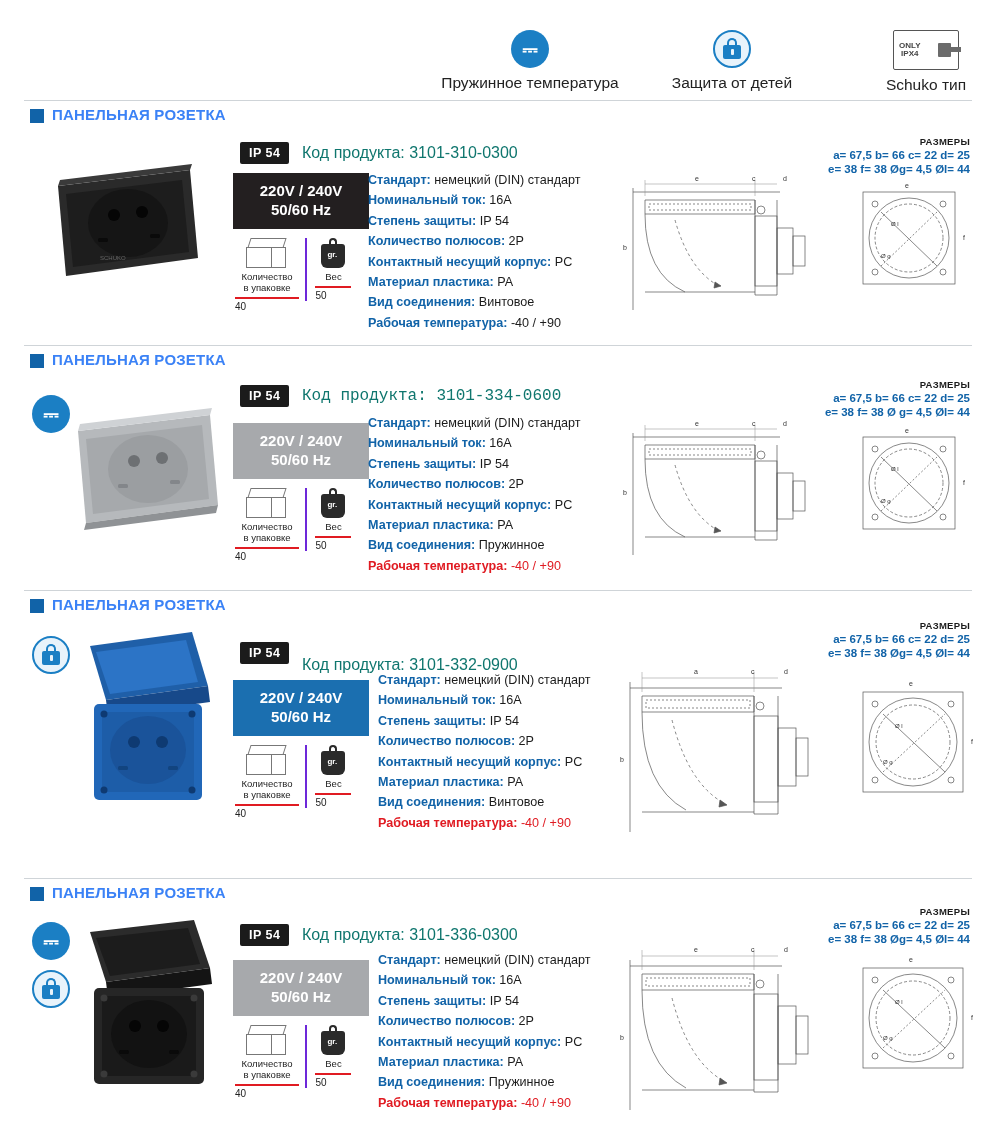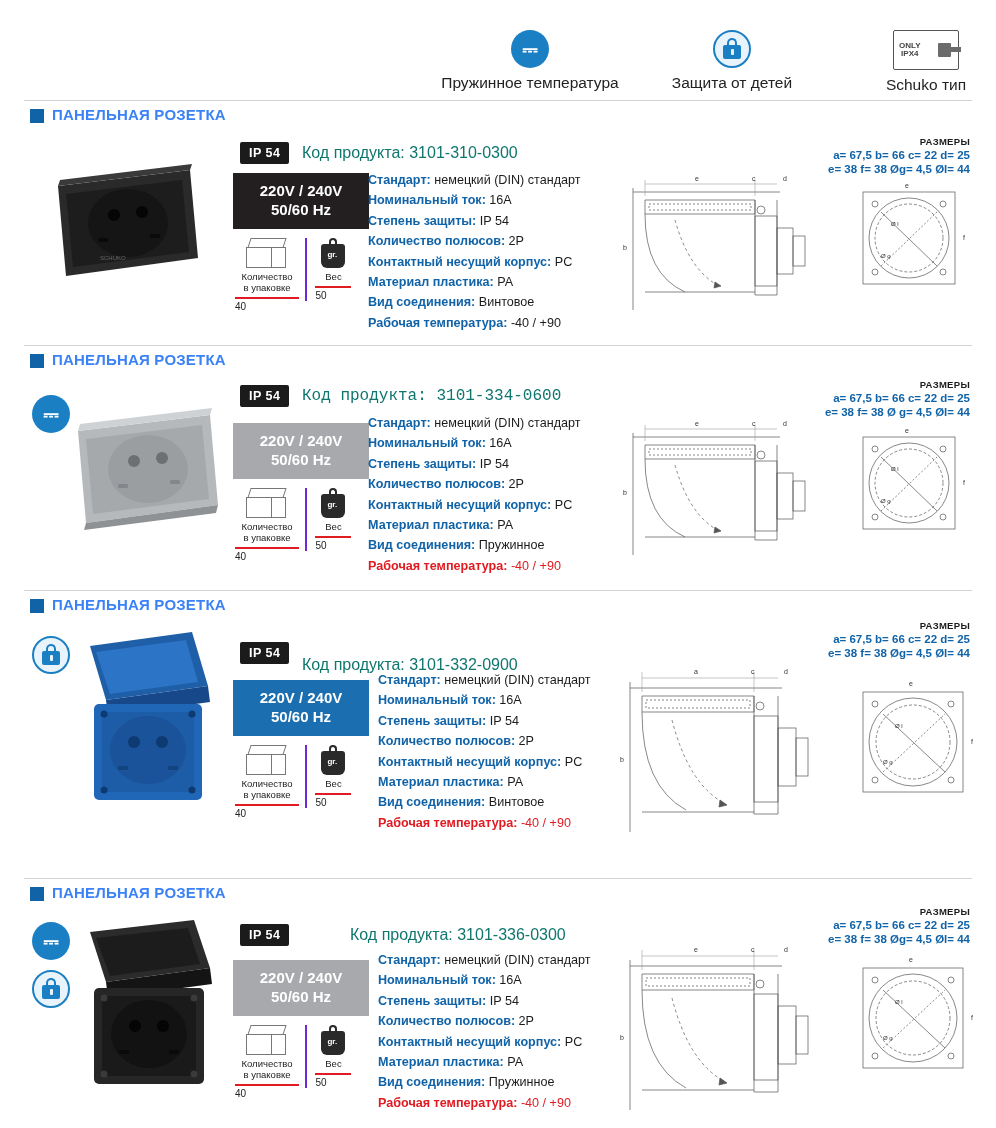--- a/index.html
+++ b/index.html
@@ -609,21 +609,21 @@
             <rect x="97" y="136" width="10" height="4" rx="1.5" fill="#0a0a0a"></rect>
             <circle cx="32" cy="84" r="3.5" fill="#3a3a3a"></circle>
             <circle cx="122" cy="84" r="3.5" fill="#3a3a3a"></circle>
             <circle cx="32" cy="160" r="3.5" fill="#3a3a3a"></circle>
             <circle cx="122" cy="160" r="3.5" fill="#3a3a3a"></circle>
           </g>
         </svg>
       </div>
 
       <div class="ip-badge" style="left:240px; top:16px;">IP 54</div>
-      <div class="prod-code" style="left:302px; top:18px;margin-left:48px;">
+      <div class="prod-code" style="left:302px; top:18px;">
         <span>Код продукта:</span>
         <span>3101-336-0300</span>
       </div>
 
       <div class="volt-box" style="left:233px; top:52px; background:#a7a9ac;">
         <div>220V / 240V</div>
         <div>50/60 Hz</div>
       </div>
 
       <div class="packinfo" style="left:233px; top:117px;">

